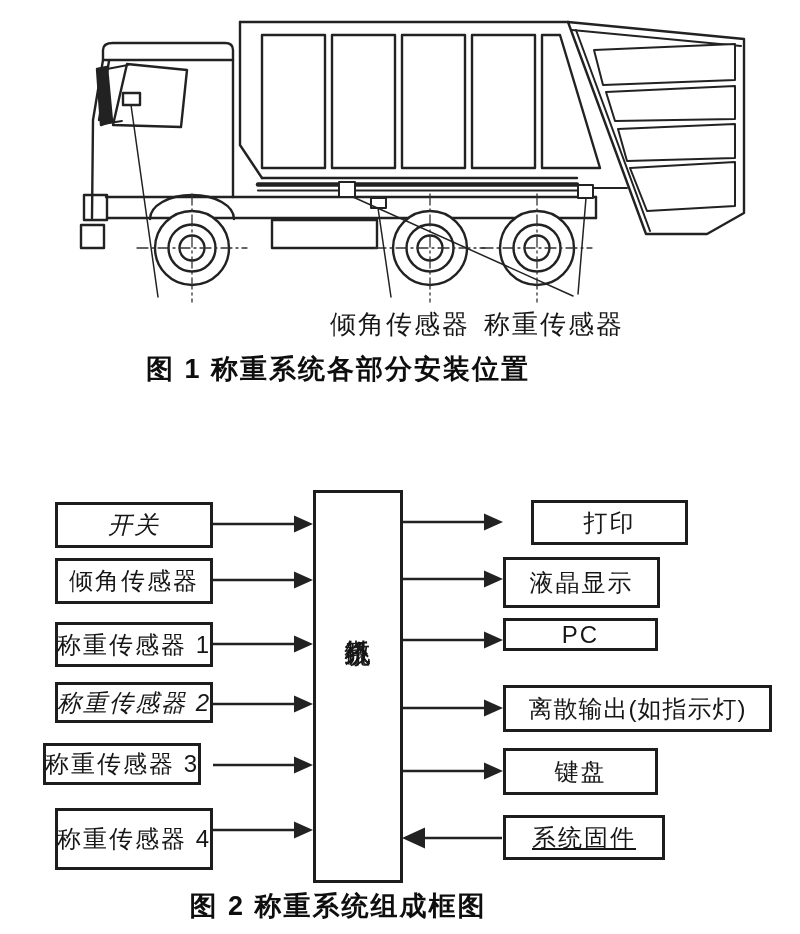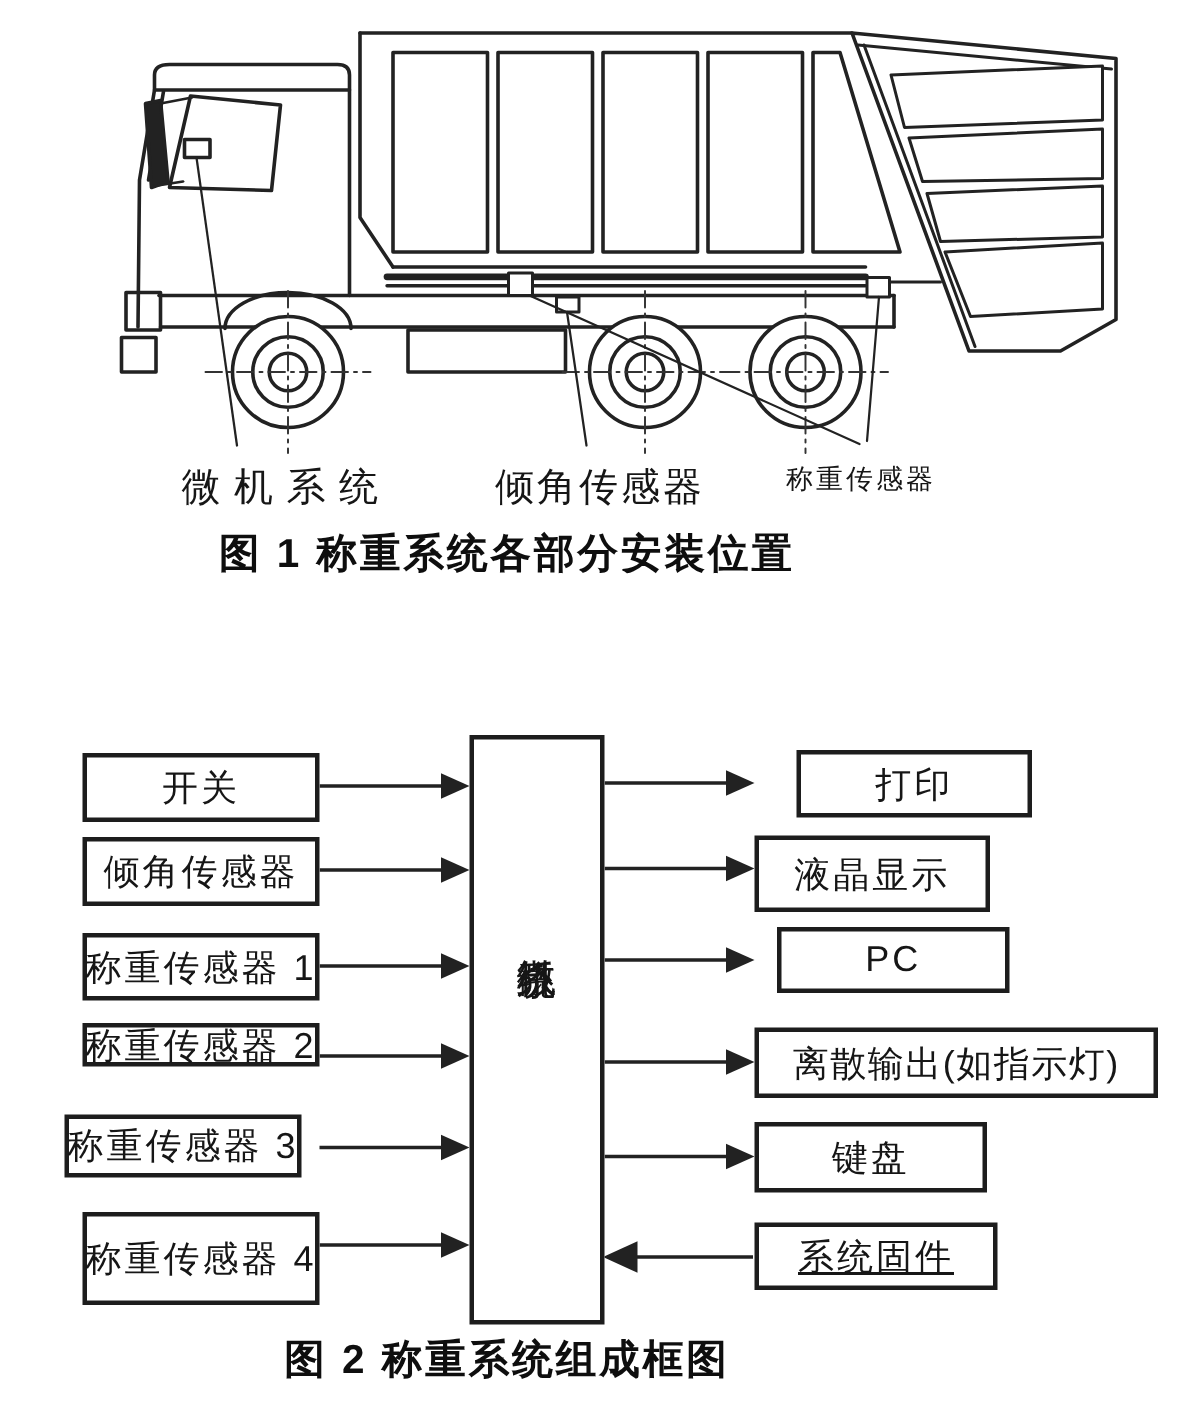--- a/index.html
+++ b/index.html
@@ -153,38 +153,37 @@
           <path d="M503,771 l-19,-8.5 v17 Z" stroke="none"></path>
       </g>
 
       <g>
         <path d="M502,838 H424" fill="none"></path>
           <path d="M402,838 l23,-10.5 v21 Z" stroke="none"></path>
       </g>
     </g>
   </svg>
 
-  <div class="lbl" style="left:121px;top:307px;font-size:26px;letter-spacing:9px;">微机系统</div>
   <div class="lbl" style="left:330px;top:307px;font-size:26px;letter-spacing:2px;">倾角传感器</div>
-  <div class="lbl" style="left:524px;top:307px;font-size:18px;letter-spacing:2px;">称重传感器</div>
+  <div class="lbl" style="left:484px;top:307px;font-size:26px;letter-spacing:2px;">称重传感器</div>
   <div class="caption" style="top:351px;">图 1  称重系统各部分安装位置</div>
 
-  <div class="blk" style="left:55px;top:502px;width:158px;height:46px;">开关</div>
+  <div class="blk" style="left:55px;top:502px;width:158px;height:46px;font-style:italic;">开关</div>
   <div class="blk" style="left:55px;top:558px;width:158px;height:46px;">倾角传感器</div>
   <div class="blk" style="left:55px;top:622px;width:158px;height:45px;">称重传感器 1</div>
-  <div class="blk" style="left:55px;top:682px;width:158px;height:29px;">称重传感器 2</div>
+  <div class="blk" style="left:55px;top:682px;width:158px;height:41px;font-style:italic;">称重传感器 2</div>
   <div class="blk" style="left:43px;top:743px;width:158px;height:42px;">称重传感器 3</div>
   <div class="blk" style="left:55px;top:808px;width:158px;height:62px;">称重传感器 4</div>
 
   <div class="center-blk" style="left:313px;top:490px;width:90px;height:393px;">
     <span class="vtext">微机系统</span>
   </div>
 
   <div class="blk" style="left:503px;top:500px;width:157px;height:45px;margin-left:28px;">打印</div>
   <div class="blk" style="left:503px;top:557px;width:157px;height:51px;">液晶显示</div>
-  <div class="blk" style="left:518px;top:618px;width:155px;height:44px;">PC</div>
+  <div class="blk" style="left:503px;top:618px;width:155px;height:33px;">PC</div>
   <div class="blk" style="left:503px;top:748px;width:155px;height:47px;">键盘</div>
   <div class="blk wide" style="left:503px;top:685px;width:269px;height:47px;">离散输出(如指示灯)</div>
   <div class="blk" style="left:503px;top:815px;width:162px;height:45px;text-decoration:underline;">系统固件</div>
 
   <div class="caption" style="top:888px;">图 2  称重系统组成框图</div>
 
 </div>
 
 </body></html>

